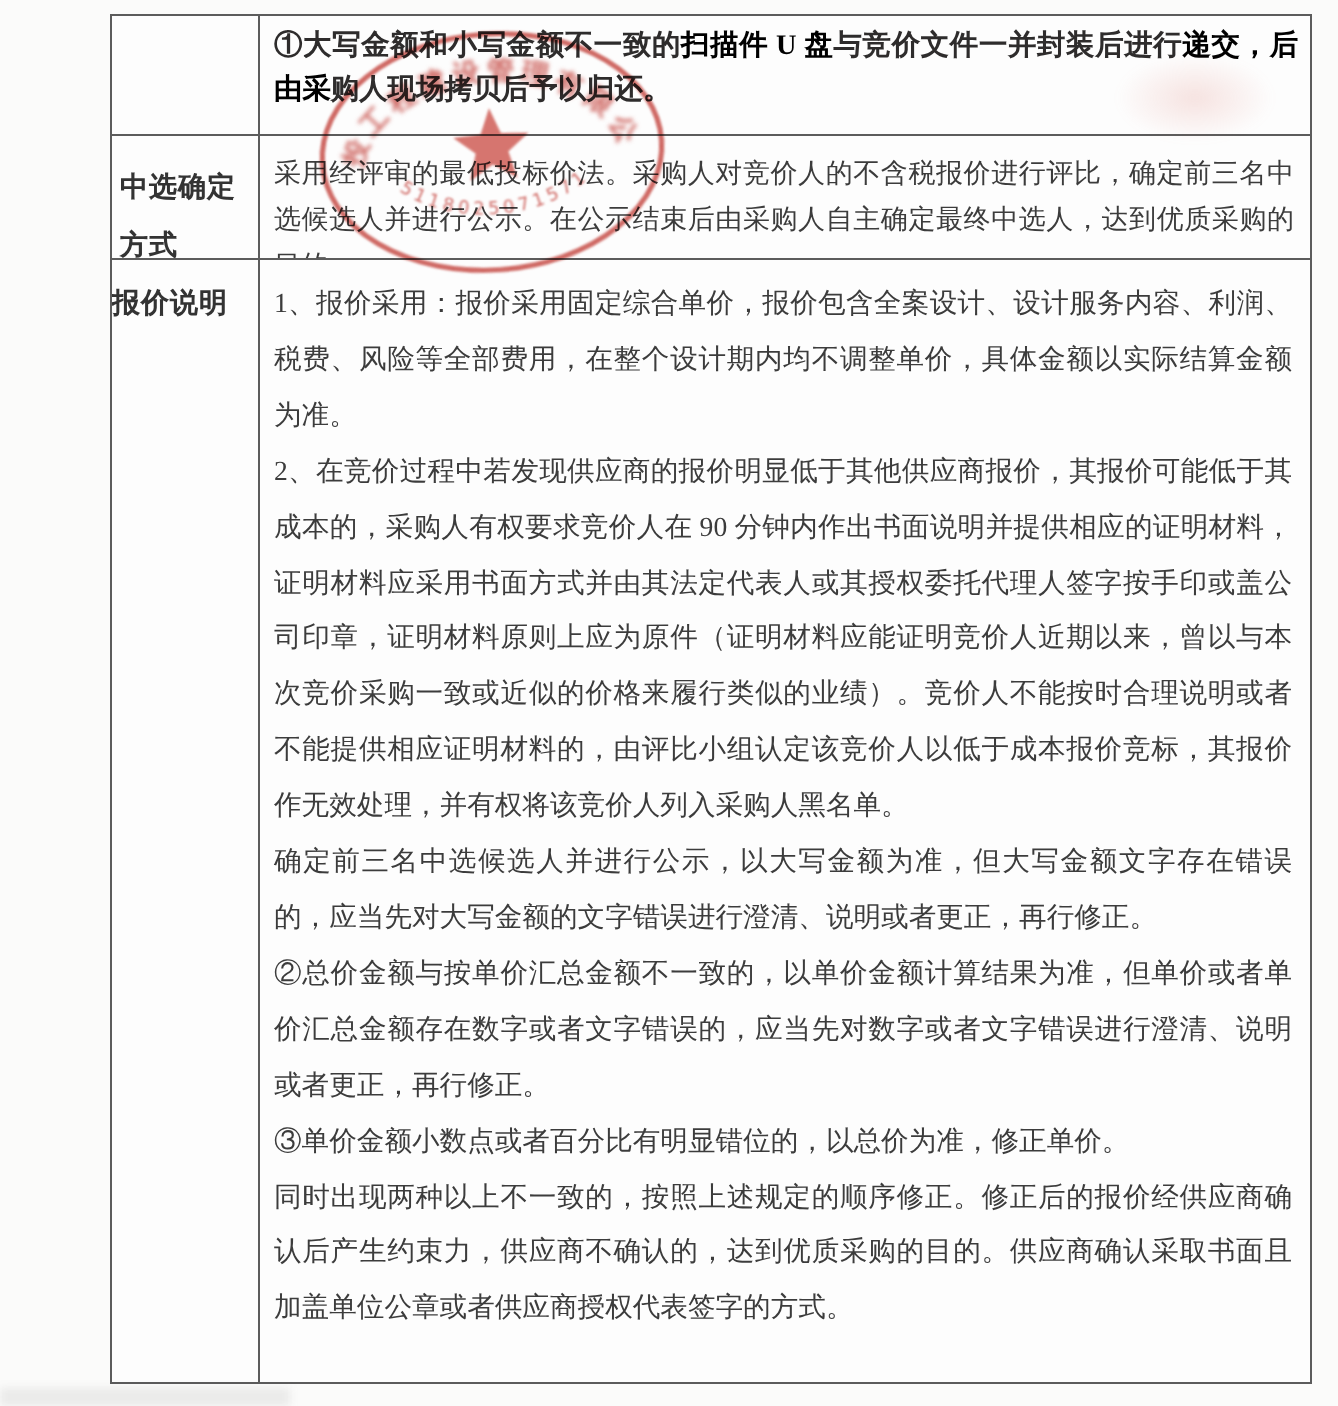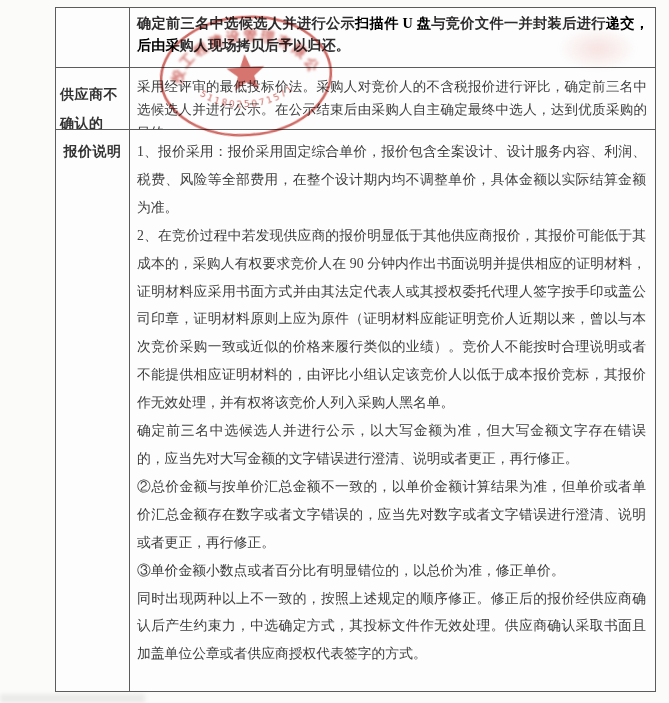--- a/index.html
+++ b/index.html
@@ -23,21 +23,21 @@
     background:rgba(255,255,255,.6);
   }
   .cell{box-sizing:border-box;overflow:hidden;}
   .label-cell{
     border-right:1px solid #5c5c5c;
     font-weight:700;color:#333;
     font-size:14px;letter-spacing:.5px;
   }
   .row-border{border-bottom:1px solid #5c5c5c;}
   .label-mode{padding:12px 0 0 4px;line-height:29px;width:74px;}
-  .label-quote{padding:13px 0 0 0;text-align:center;}
+  .label-quote{padding:13px 0 0 0;}
   .content-cell{color:#3c3c3c;}
   .content-r1{
     padding:4px 6px 0 7px;
     font-size:14.2px;font-weight:700;line-height:22px;
     text-align:justify;color:#2e2c2c;
   }
   .content-r1 .seg-light{color:#000000;}
   .content-r1 .seg-dark{color:#2e2c2c;}
   .content-r2{
     padding:7px 8px 0 7px;
@@ -75,36 +75,36 @@
 </style>
 </head>
 <body>
 
 <div class="page">
 
   <div class="doc-table">
 
     <div class="cell label-cell row-border"></div>
     <div class="cell content-cell content-r1 row-border">
-      <span class="seg-dark">确定前三名中选候选人并进行公示</span><span class="seg-light">扫描件 U 盘</span><span class="seg-dark">与竞价文件一并封装后进行</span><span class="seg-light">递交，后由采</span><span class="seg-dark">购人现场拷贝后予以归还。</span>
+      <span class="seg-dark">①大写金额和小写金额不一致的</span><span class="seg-light">扫描件 U 盘</span><span class="seg-dark">与竞价文件一并封装后进行</span><span class="seg-light">递交，后由采</span><span class="seg-dark">购人现场拷贝后予以归还。</span>
     </div>
 
-    <div class="cell label-cell row-border label-mode">供应商不确认的</div>
+    <div class="cell label-cell row-border label-mode">中选确定方式</div>
     <div class="cell content-cell content-r2 row-border">
       <p style="margin:0">采用经评审的最低投标价法。采购人对竞价人的不含税报价进行评比，确定前三名中选候选人并进行公示。在公示结束后由采购人自主确定最终中选人，达到优质采购的目的。</p>
     </div>
 
     <div class="cell label-cell label-quote">报价说明</div>
     <div class="cell content-cell content-r3">
       <p>1、报价采用：报价采用固定综合单价，报价包含全案设计、设计服务内容、利润、税费、风险等全部费用，在整个设计期内均不调整单价，具体金额以实际结算金额为准。</p>
       <p>2、在竞价过程中若发现供应商的报价明显低于其他供应商报价，其报价可能低于其成本的，采购人有权要求竞价人在 90 分钟内作出书面说明并提供相应的证明材料，证明材料应采用书面方式并由其法定代表人或其授权委托代理人签字按手印或盖公司印章，证明材料原则上应为原件（证明材料应能证明竞价人近期以来，曾以与本次竞价采购一致或近似的价格来履行类似的业绩）。竞价人不能按时合理说明或者不能提供相应证明材料的，由评比小组认定该竞价人以低于成本报价竞标，其报价作无效处理，并有权将该竞价人列入采购人黑名单。</p>
       <p>确定前三名中选候选人并进行公示，以大写金额为准，但大写金额文字存在错误的，应当先对大写金额的文字错误进行澄清、说明或者更正，再行修正。</p>
       <p>②总价金额与按单价汇总金额不一致的，以单价金额计算结果为准，但单价或者单价汇总金额存在数字或者文字错误的，应当先对数字或者文字错误进行澄清、说明或者更正，再行修正。</p>
       <p>③单价金额小数点或者百分比有明显错位的，以总价为准，修正单价。</p>
-      <p>同时出现两种以上不一致的，按照上述规定的顺序修正。修正后的报价经供应商确认后产生约束力，中选确定方式，其投标文件作无效处理。供应商确认采取书面且加盖单位公章或者供应商授权代表签字的方式。</p>
+      <p>同时出现两种以上不一致的，按照上述规定的顺序修正。修正后的报价经供应商确认后产生约束力，供应商不确认的，达到优质采购的目的。供应商确认采取书面且加盖单位公章或者供应商授权代表签字的方式。</p>
     </div>
 
   </div>
 
   <div class="seal">
     <svg width="178" height="126" viewBox="0 0 178 126">
       <ellipse class="ring" cx="89" cy="63" rx="85" ry="59"></ellipse>
       <polygon class="star" points="89,41 94.1,53.9 107.9,54.6 97.2,63.3 100.8,76.7 89,69.2 77.2,76.7 80.8,63.3 70.1,54.6 83.9,53.9"></polygon>
       <path id="ringArc" d="M 23,73 A 66,46 0 1 1 155,73" fill="none"></path>
       <path id="serialArc" d="M 31,67 A 62,42 0 0 0 147,67" fill="none"></path>

